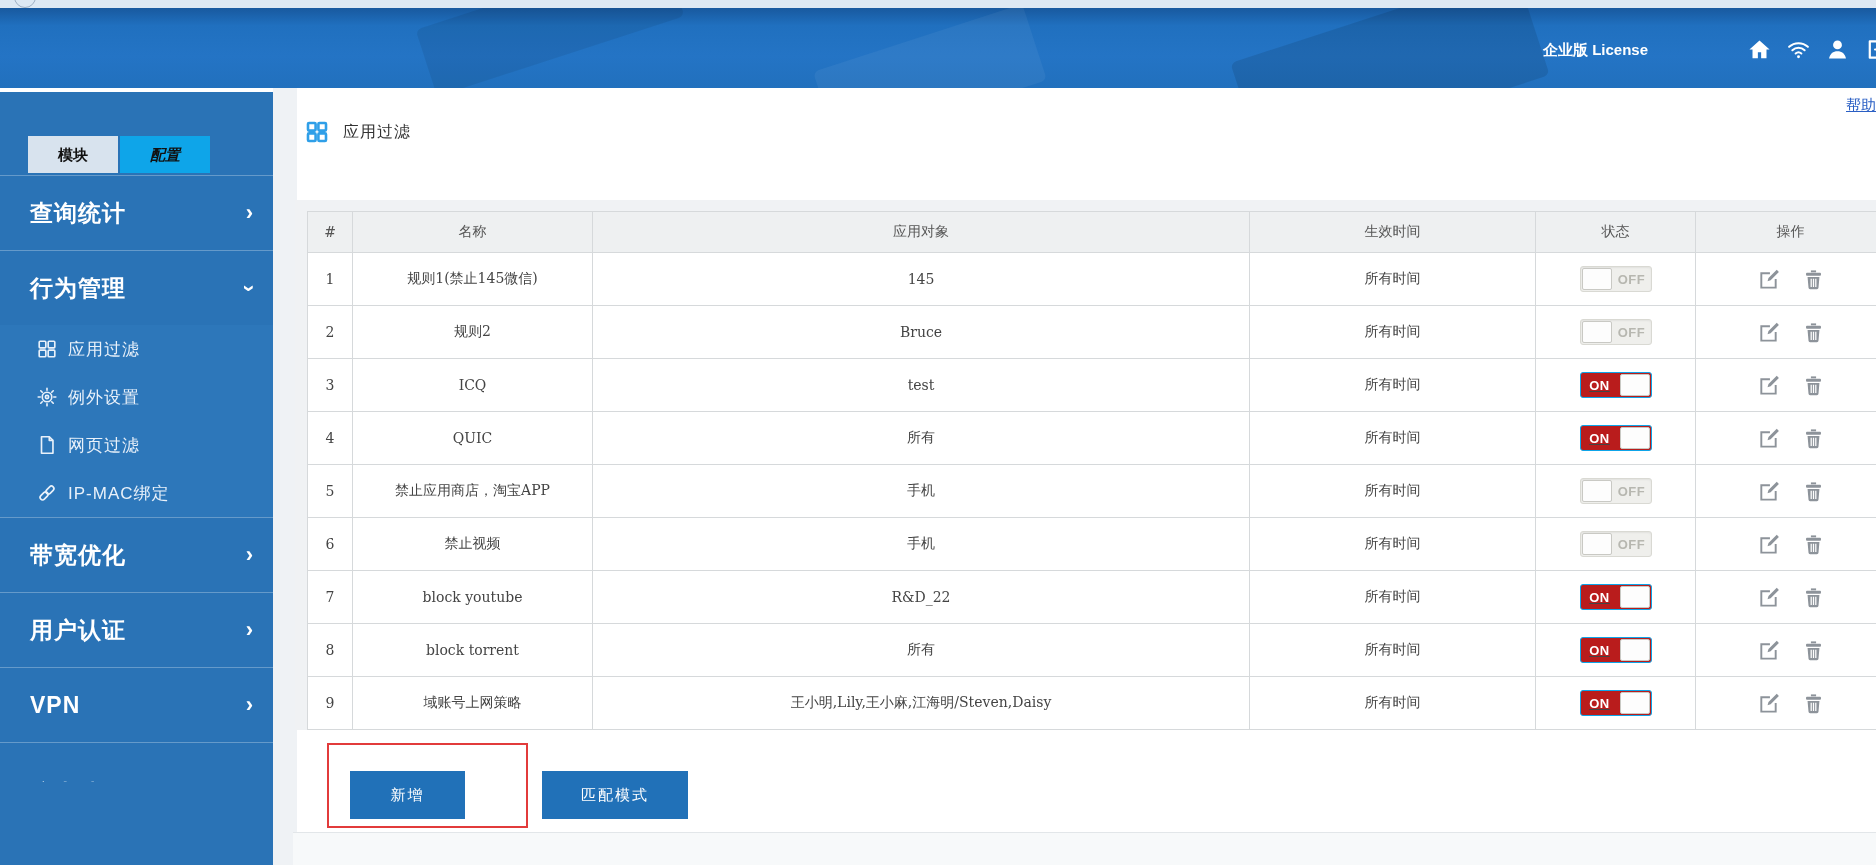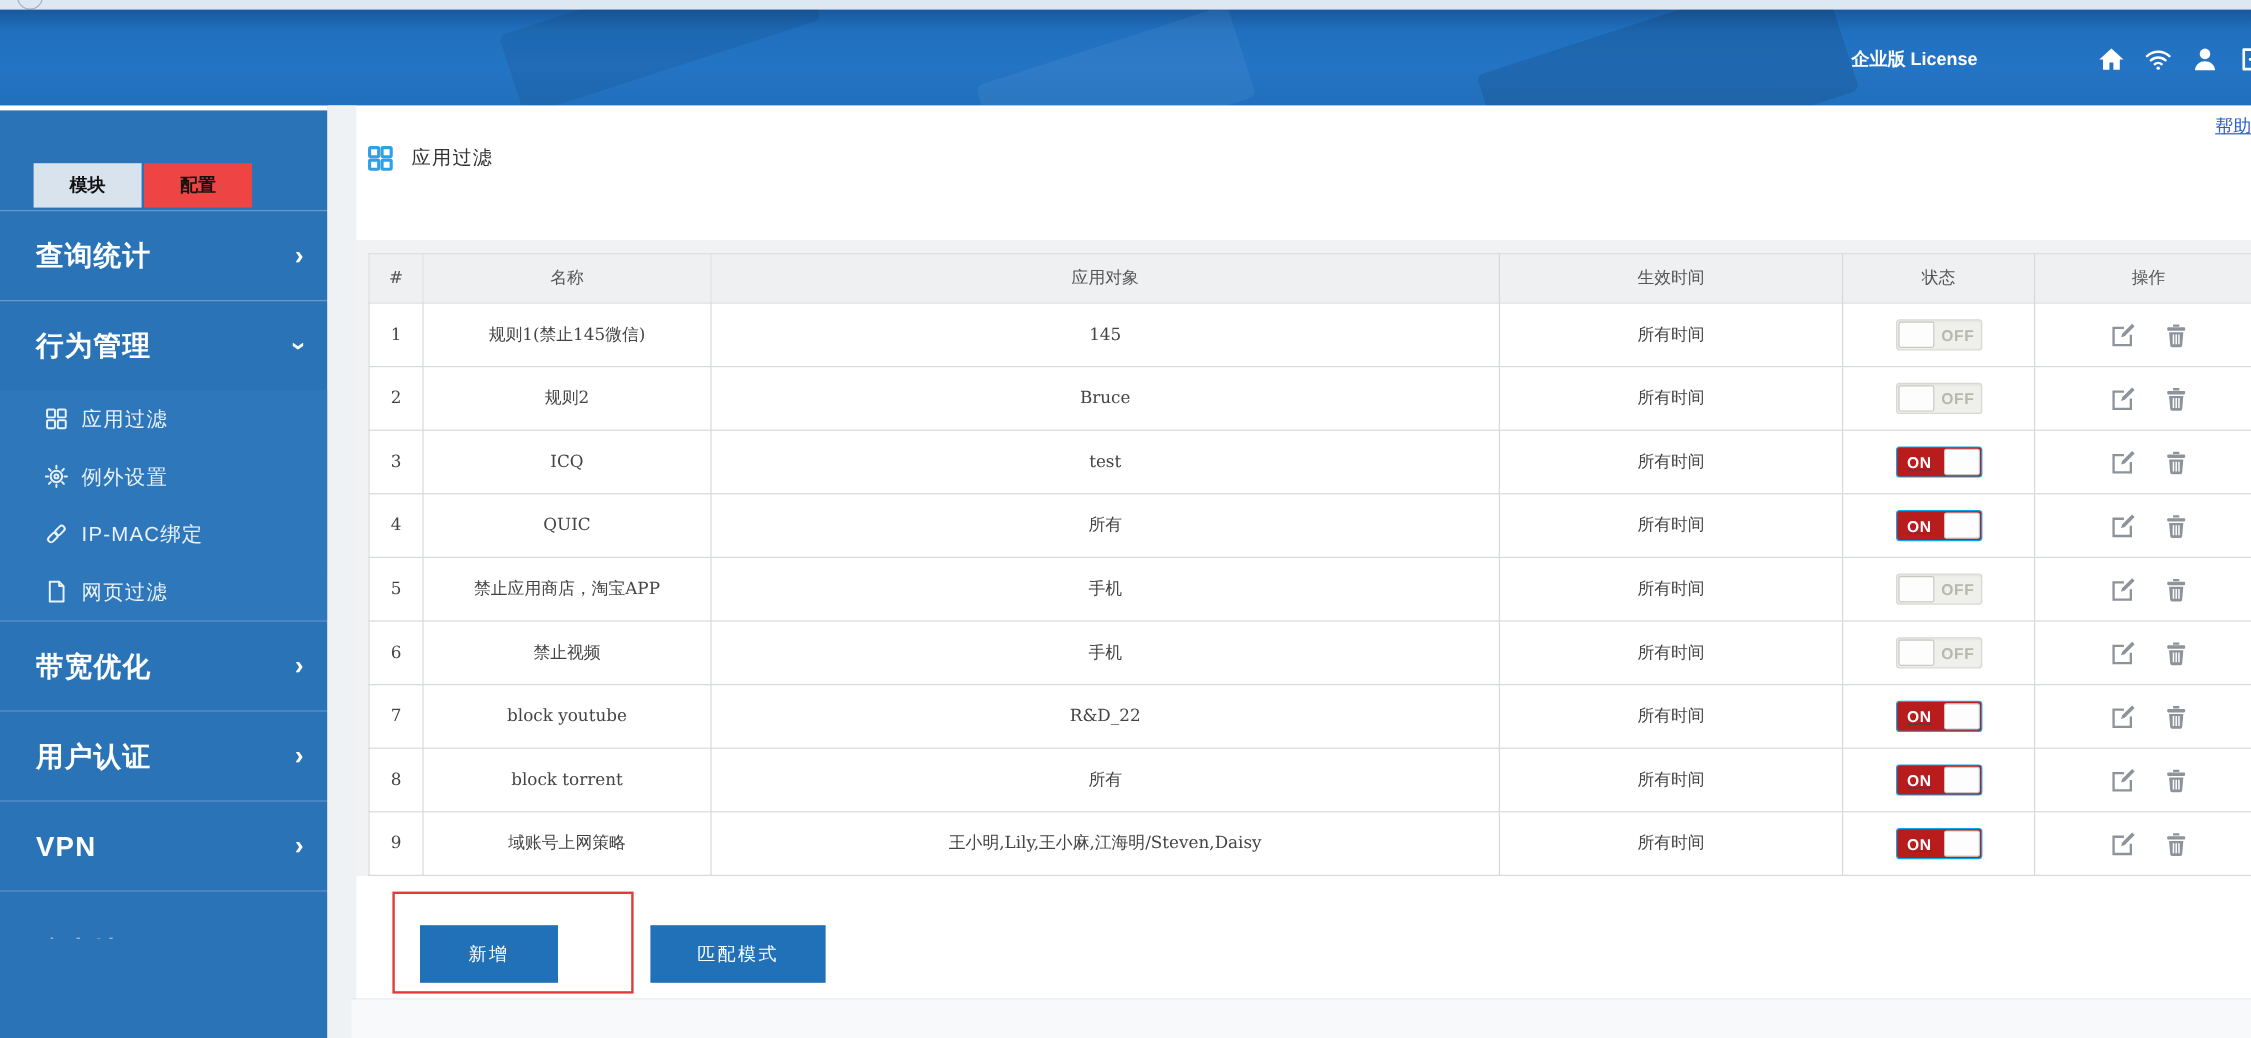--- a/index.html
+++ b/index.html
@@ -28,21 +28,21 @@
   .topbar-icons .tico { width:27px; height:27px; display:inline-block; cursor:pointer; }
   .topbar-icons svg { width:100%; height:100%; display:block; }
 
   
   .sidebar { position:absolute; left:0; top:88px; width:273px; height:777px; background:#2a73b6; }
   .sidebar .white-line { position:absolute; left:0; top:0; width:100%; height:4px; background:#fff; }
   .side-tabs { position:absolute; left:8px; top:48px; height:37px; display:flex; }
   .side-tab { width:90px; height:37px; line-height:37px; text-align:center; font-size:15px;
               font-weight:bold; color:#111; cursor:pointer; }
   .side-tab.active { background:#d8e3ee; margin-right:2px;margin-left:20px; }
-  .side-tab.inactive { background:#ef4444; }
+  .side-tab.inactive { background:#0ea5e9;font-style:italic; }
   .menu { position:absolute; left:0; top:87px; width:100%; }
   .m-section { position:relative; height:75px; border-top:1px solid rgba(255,255,255,0.28);
                color:#fff; cursor:pointer; }
   .m-section .lbl { position:absolute; left:30px; top:0; height:75px; line-height:75px;
                     font-size:23px; font-weight:bold; letter-spacing:1px; }
   .m-section .chev { position:absolute; right:20px; top:0; height:75px; line-height:73px;
                      font-size:22px; font-weight:bold; color:#fff; }
   .chev.down { transform:rotate(90deg); transform-origin:center; line-height:75px; }
   .submenu { background:#2d77ba; }
   .sub-item { position:relative; height:48px; display:flex; align-items:center; cursor:pointer;
@@ -181,37 +181,37 @@
           <svg viewBox="0 0 24 24" fill="none" stroke="#e9f1fa" stroke-width="1.8" stroke-linecap="round">
             <circle cx="12" cy="12" r="5.2"></circle>
               <circle cx="12" cy="12" r="1.8"></circle>
             <path d="M12 4.6V2.4M12 21.6v-2.2M4.6 12H2.4M21.6 12h-2.2M6.8 6.8 5.2 5.2M18.8 18.8l-1.6-1.6M6.8 17.2l-1.6 1.6M18.8 5.2l-1.6 1.6"></path>
           </svg>
         </span>
         <span class="slbl">例外设置</span>
       </div>
       <div class="sub-item">
         <span class="sico">
+          <svg viewBox="0 0 24 24" fill="none" stroke="#e9f1fa" stroke-width="1.8" stroke-linejoin="round">
+            <path d="M6 3h8.5l4 4v14H6z"></path>
+              <path d="M14.5 3v4h4"></path>
+          </svg>
+        </span>
+        <span class="slbl">网页过滤</span>
+      </div>
+      <div class="sub-item">
+        <span class="sico">
           <svg viewBox="0 0 24 24" fill="none" stroke="#e9f1fa" stroke-width="1.8">
             <g transform="rotate(-45 12 12)">
               <rect x="2.5" y="9.3" width="10" height="5.4" rx="2.7"></rect>
               <rect x="11.5" y="9.3" width="10" height="5.4" rx="2.7"></rect>
             </g>
           </svg>
         </span>
         <span class="slbl">IP-MAC绑定</span>
-      </div>
-      <div class="sub-item">
-        <span class="sico">
-          <svg viewBox="0 0 24 24" fill="none" stroke="#e9f1fa" stroke-width="1.8" stroke-linejoin="round">
-            <path d="M6 3h8.5l4 4v14H6z"></path>
-              <path d="M14.5 3v4h4"></path>
-          </svg>
-        </span>
-        <span class="slbl">网页过滤</span>
       </div>
     </div>
     <div class="m-section">
       <span class="lbl">带宽优化</span>
       <span class="chev">›</span>
     </div>
     <div class="m-section">
       <span class="lbl">用户认证</span>
       <span class="chev">›</span>
     </div>

